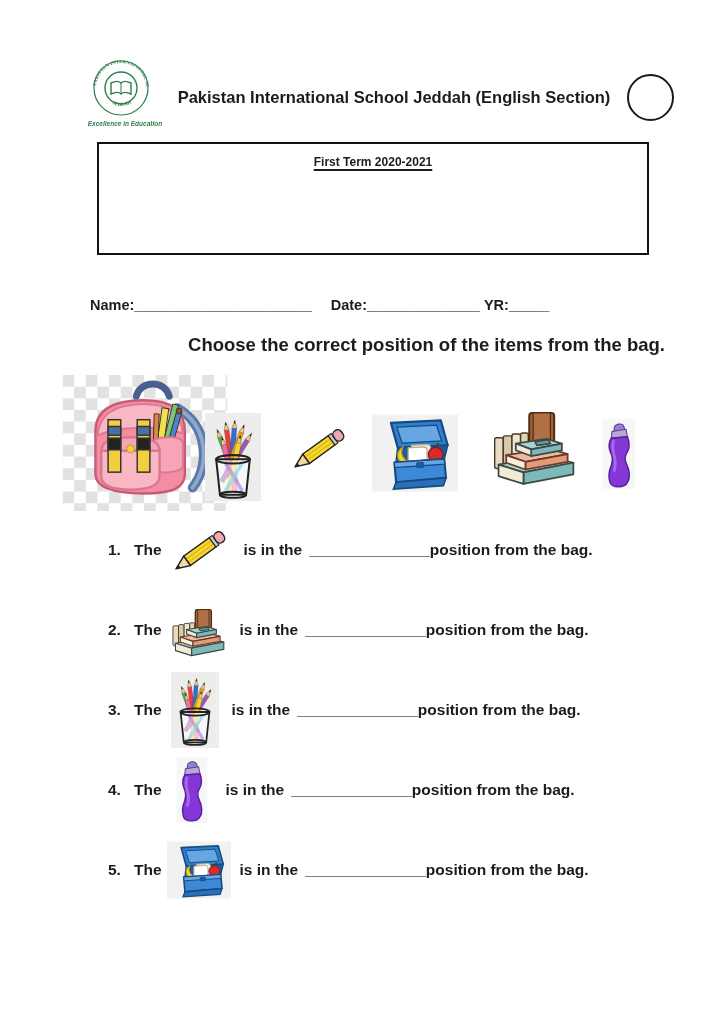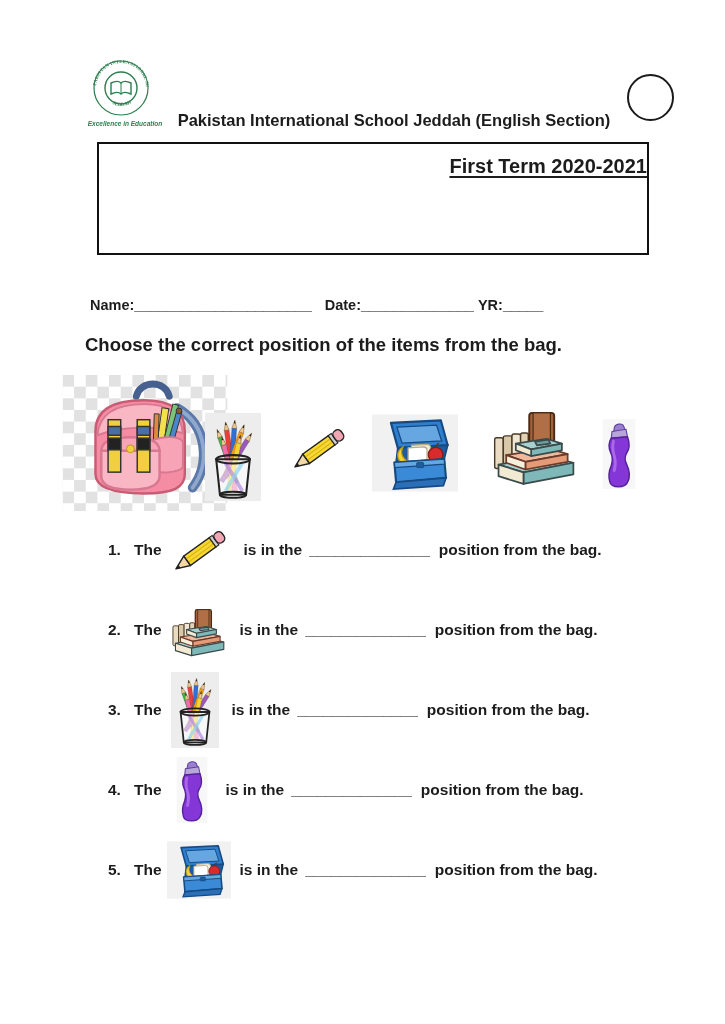--- a/index.html
+++ b/index.html
@@ -10,49 +10,49 @@
     background: #ffffff;
     font-family: "Liberation Sans", sans-serif;
     color: #1c1c1c;
     overflow: hidden;
   }
   
   .logo-block { position:absolute; left:86px; top:58px; width:78px; text-align:center; }
   .logo-motto { font-size:6.5px; font-style:italic; font-weight:bold; color:#2e7d4f; margin-top:-2px; }
   .page-title {
     position:absolute; left:168px; top:88px; width:452px;
-    font-size:16.5px; font-weight:bold; text-align:center; line-height:1.2;margin-top:23px;
+    font-size:16.5px; font-weight:bold; text-align:center; line-height:1.2;
   }
   .grade-circle {
     position:absolute; left:627px; top:74px; width:47px; height:47px;
     border:2px solid #1a1a1a; border-radius:50%; background:#fff;
   }
   
   .title-box {
     position:absolute; left:97px; top:142px; width:552px; height:113px;
     border:2px solid #111; text-align:center;
   }
   .title-box .line {
-    font-size:20px; font-weight:bold;
-    text-decoration: underline; text-underline-offset:3px; text-decoration-thickness:1.5px;text-align:right;
+    font-size:12px; font-weight:bold;
+    text-decoration: underline; text-underline-offset:3px; text-decoration-thickness:1.5px;
   }
   .title-box .line1 { margin-top:11px; }
   .title-box .line2 { margin-top:22px; }
   
   .fields-row {
     position:absolute; left:90px; top:297px; width:560px;
     font-size:14.5px; font-weight:bold; white-space:nowrap;
   }
-  .fields-row .gap1 { margin-left:13px;text-align:right; }
+  .fields-row .gap1 { margin-left:19px;text-align:right; }
   .fields-row .gap2 { margin-left:4px; }
   .blank { white-space:nowrap; }
   
   .instruction {
     position:absolute; left:85px; top:334px; width:580px;
-    font-size:18.5px; font-weight:bold;
+    font-size:18.5px; font-weight:bold;text-align:right;
   }
   
   .items-row { position:absolute; left:0; top:0; }
   .fig { position:absolute; line-height:0; }
   .fig-backpack { left:62px;  top:375px; }
   .fig-cup      { left:205px; top:412px; }
   .fig-pencil   { left:284px; top:420px; }
   .fig-lunchbox { left:372px; top:414px; }
   .fig-books    { left:487px; top:399px; }
   .fig-bottle   { left:602px; top:419px; }
@@ -61,21 +61,21 @@
   .q-row { height:80px; display:flex; align-items:center; font-size:15.5px; font-weight:bold; }
   .q-num { width:26px; }
   .q-img { display:flex; justify-content:center; align-items:center; line-height:0; }
   .img-pencil   { width:78px; }
   .img-books    { width:74px; }
   .img-cup      { width:66px; }
   .img-bottle   { width:60px; }
   .img-lunchbox { width:74px; }
   .q-mid  { margin-left:4px; }
   .q-blank{ margin-left:7px; white-space:nowrap; }
-  .q-post { margin-left:9px; }
+  .q-post { }
   svg { display:block; }
 </style>
 </head>
 <body>
 
 <svg width="0" height="0" style="position:absolute" aria-hidden="true">
   <defs>
     <pattern id="checker" width="24" height="24" patternUnits="userSpaceOnUse">
       <rect width="24" height="24" fill="#ffffff"></rect>
       <rect width="12" height="12" fill="#e2e2e2"></rect>

